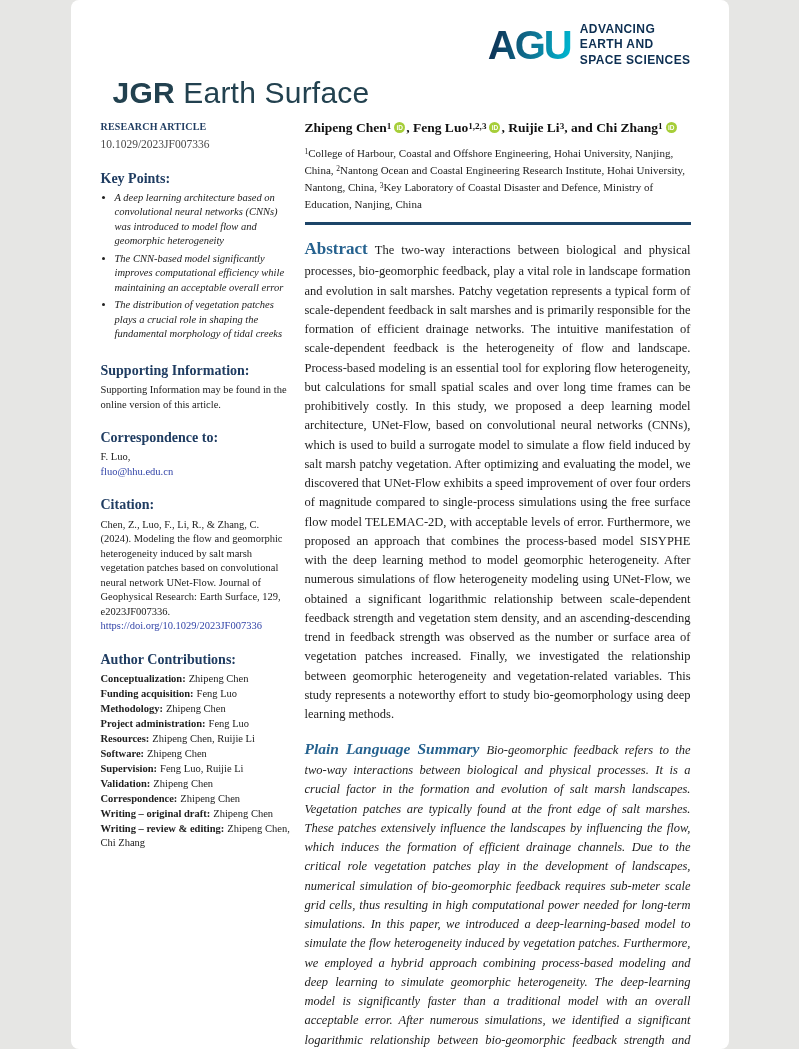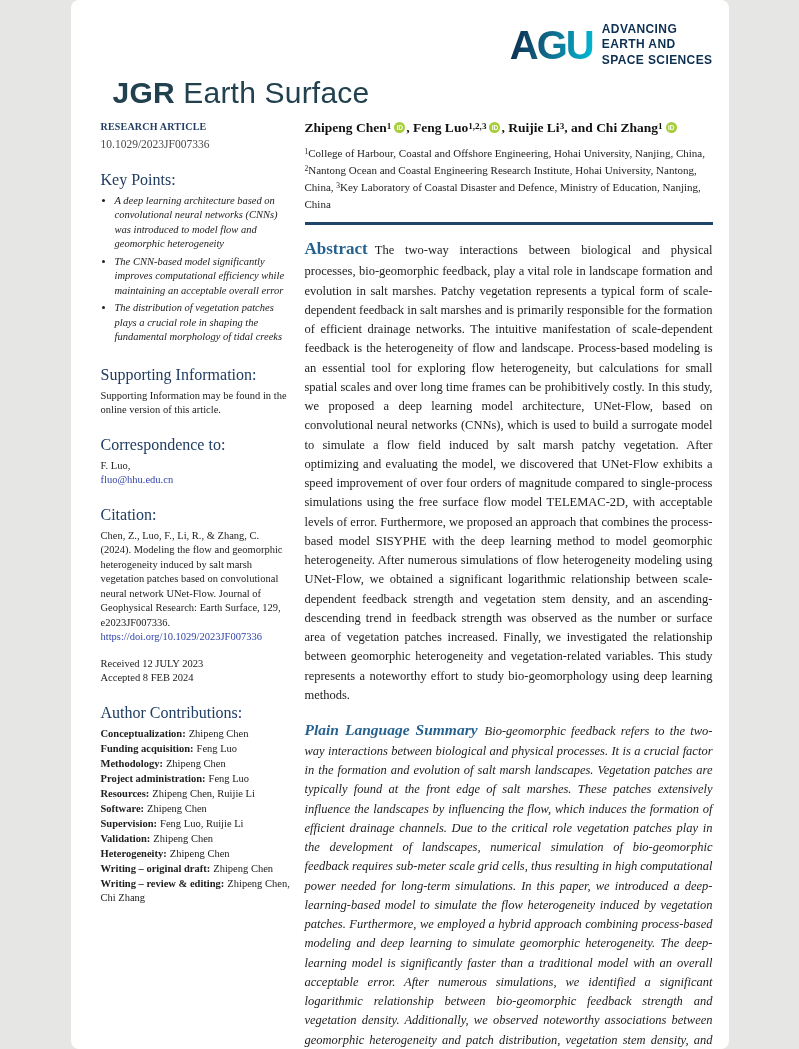--- a/index.html
+++ b/index.html
@@ -8,21 +8,21 @@
     --title-blue:#26628f;
     --link:#3345a8;
     --text:#212121;
     --rule:#1d4568;
     --orcid:#a6ce39;
   }
   *{box-sizing:border-box;margin:0;padding:0;}
   body{background:#e6e6e4;font-family:"Liberation Serif",serif;color:var(--text);}
   .page{
     width:658px;height:1049px;overflow:hidden;margin:0 auto;background:#ffffff;
-    border-radius:8px;padding:16px 16px 14px 30px;display:flex;flex-direction:column;
+    border-radius:8px;padding:16px 38px 14px 30px;display:flex;flex-direction:column;
   }
   
   .logo-row{display:flex;justify-content:flex-end;align-items:center;min-height:58px;}
   .agu-logo{display:flex;align-items:center;gap:9px;}
   .agu-acronym{
     font-family:"Liberation Sans",sans-serif;font-weight:800;font-size:40px;line-height:1;
     letter-spacing:-2px;
     background:linear-gradient(100deg,#0d2f52 5%,#0f6e8e 50%,#00b4cf 95%);
     -webkit-background-clip:text;background-clip:text;color:transparent;
   }
@@ -35,21 +35,21 @@
     margin:2px 0 10px 12px;letter-spacing:.2px;font-weight:400;
   }
   .journal-title .jb{font-weight:700;}
   
   .columns{display:flex;gap:14px;flex:1;}
   .sidebar{flex:0 0 190px;width:190px;display:flex;flex-direction:column;font-size:10.5px;line-height:1.38;}
   .main{flex:1;min-width:0;}
   
   .article-type{color:var(--navy);font-weight:700;font-size:10px;letter-spacing:.2px;}
   .doi{color:#4a4a4a;font-size:11.5px;margin:3px 0 0 0;}
-  .sb-heading{color:var(--navy);font-weight:400;margin:16px 0 3px 0;font-size:16px;}
+  .sb-heading{color:var(--navy);font-weight:700;margin:16px 0 3px 0;font-size:14px;}
   .kp-list{list-style:disc outside;padding-left:14px;}
   .kp-list li{margin-bottom:3px;font-style:italic;}
   .sb-text{color:#222;}
   .email-link,.link{color:var(--link);}
   .contrib-line{margin-bottom:0.5px;}
   .contrib-role{font-weight:700;margin-right:3px;}
   .dates{margin-top:12px;}
   
   .article-title{
     color:var(--title-blue);font-weight:700;font-size:20.5px;line-height:1.32;margin:0 0 10px 0;
@@ -109,36 +109,32 @@
       <div class="sb-heading">Supporting Information:</div>
       <div class="sb-text">Supporting Information may be found in the online version of this article.</div>
 
       <div class="sb-heading">Correspondence to:</div>
       <div class="sb-text">F. Luo,</div>
       <div class="email-link">fluo@hhu.edu.cn</div>
 
       <div class="sb-heading">Citation:</div>
       <div class="sb-text"><span>Chen, Z., Luo, F., Li, R., &amp; Zhang, C. (2024). Modeling the flow and geomorphic heterogeneity induced by salt marsh vegetation patches based on convolutional neural network UNet-Flow. </span><span class="i">Journal of Geophysical Research: Earth Surface</span><span>, </span><span class="i">129</span><span>, e2023JF007336. </span><span class="link">https://doi.org/10.1029/2023JF007336</span></div>
 
-      <div class="dates">
-        <div>Received 12 JULY 2023</div>
-        <div>Accepted 8 FEB 2024</div>
-      </div>
 
       <div class="sb-heading">Author Contributions:</div>
       <div>
         <div class="contrib-line"><span class="contrib-role">Conceptualization:</span><span>Zhipeng Chen</span></div>
         <div class="contrib-line"><span class="contrib-role">Funding acquisition:</span><span>Feng Luo</span></div>
         <div class="contrib-line"><span class="contrib-role">Methodology:</span><span>Zhipeng Chen</span></div>
         <div class="contrib-line"><span class="contrib-role">Project administration:</span><span>Feng Luo</span></div>
         <div class="contrib-line"><span class="contrib-role">Resources:</span><span>Zhipeng Chen, Ruijie Li</span></div>
         <div class="contrib-line"><span class="contrib-role">Software:</span><span>Zhipeng Chen</span></div>
         <div class="contrib-line"><span class="contrib-role">Supervision:</span><span>Feng Luo, Ruijie Li</span></div>
         <div class="contrib-line"><span class="contrib-role">Validation:</span><span>Zhipeng Chen</span></div>
-        <div class="contrib-line"><span class="contrib-role">Heterogeneity:</span><span>Zhipeng Chen</span></div>
+        <div class="contrib-line"><span class="contrib-role">Correspondence:</span><span>Zhipeng Chen</span></div>
         <div class="contrib-line"><span class="contrib-role">Writing – original draft:</span><span>Zhipeng Chen</span></div>
         <div class="contrib-line"><span class="contrib-role">Writing – review &amp; editing:</span><span>Zhipeng Chen, Chi Zhang</span></div>
       </div>
 
     </aside>
 
     <main class="main">
 
       <div class="authors-line"><span class="b">Zhipeng Chen</span><span class="b sup">1</span><span class="orcid-badge">iD</span><span class="b">, </span><span class="b">Feng Luo</span><span class="b sup">1,2,3</span><span class="orcid-badge">iD</span><span class="b">, </span><span class="b">Ruijie Li</span><span class="b sup">3</span><span class="b">, and </span><span class="b">Chi Zhang</span><span class="b sup">1</span><span class="orcid-badge">iD</span></div>
 

